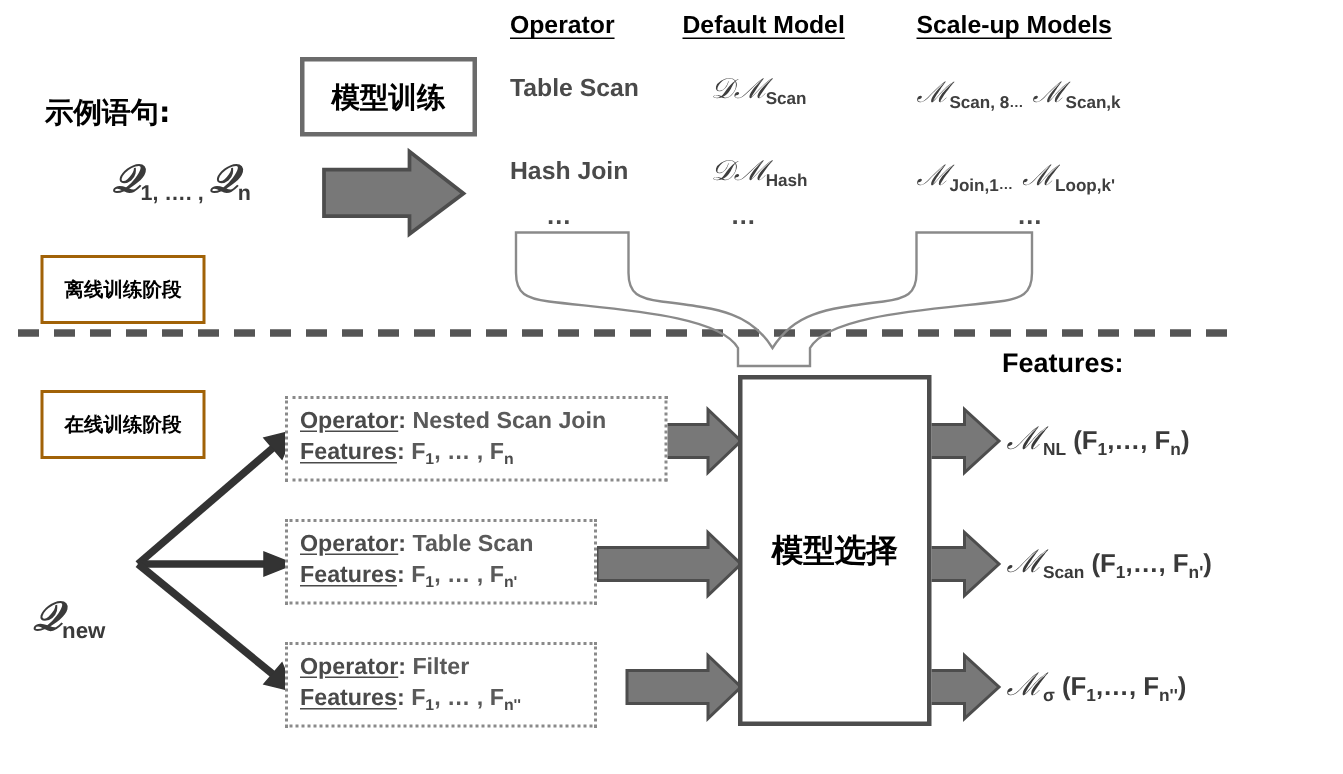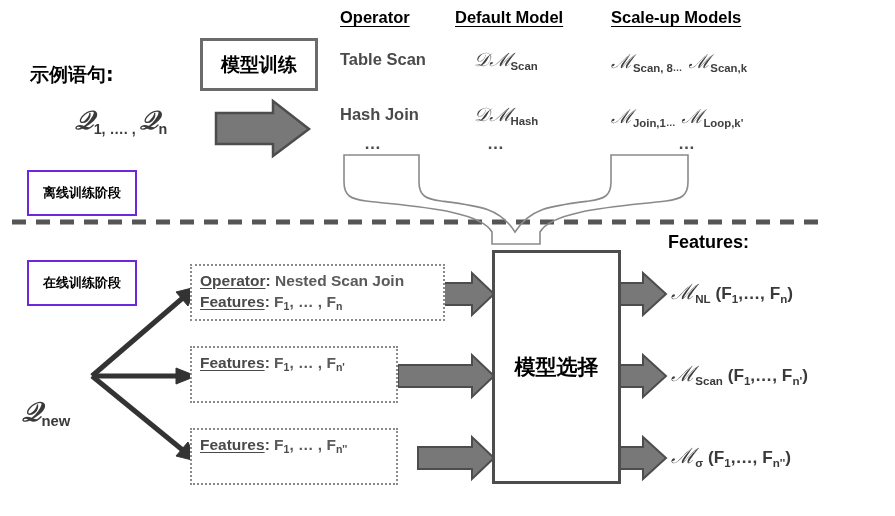--- a/index.html
+++ b/index.html
@@ -8,21 +8,21 @@
     font-family:"Liberation Sans","DejaVu Sans",sans-serif;
     color:#404040;
   }
   .abs{position:absolute;}
 
   
   .cn{font-family:"DejaVu Sans","Liberation Sans",sans-serif;color:#000;font-weight:700;}
 
   
   .phase-box{
-    border:2px solid #6d28d9;background:#fff;
+    border:2px solid #a16207;background:#fff;
     display:flex;align-items:center;justify-content:center;
     font-size:13px;font-weight:700;color:#000;
     font-family:"DejaVu Sans","Liberation Sans",sans-serif;
   }
   
   .train-box{
     border:3px solid #6b6b6b;background:#fff;
     display:flex;align-items:center;justify-content:center;
     font-size:19px;font-weight:700;color:#000;
     font-family:"DejaVu Sans","Liberation Sans",sans-serif;
@@ -195,25 +195,31 @@
   <div class="dot-line">
     <u>Operator</u><span>: </span><span class="val">Nested Scan Join</span>
   </div>
   <div class="dot-line">
     <u>Features</u><span>: </span><span class="val">F</span><sub>1</sub><span class="val">, … , F</span><sub>n</sub>
   </div>
 </div>
 
 <div class="abs dot-box" style="left:190px;top:346px;width:208px;height:57px;">
   <div class="dot-line">
+    <u>Operator</u><span>: </span><span class="val">Table Scan</span>
+  </div>
+  <div class="dot-line">
     <u>Features</u><span>: </span><span class="val">F</span><sub>1</sub><span class="val">, … , F</span><sub>n'</sub>
   </div>
 </div>
 
 <div class="abs dot-box" style="left:190px;top:428px;width:208px;height:57px;">
+  <div class="dot-line">
+    <u>Operator</u><span>: </span><span class="val">Filter</span>
+  </div>
   <div class="dot-line">
     <u>Features</u><span>: </span><span class="val">F</span><sub>1</sub><span class="val">, … , F</span><sub>n''</sub>
   </div>
 </div>
 
 <div class="abs sel-box" style="left:492px;top:250px;width:123px;height:228px;">
   <span>模型选择</span>
 </div>
 
 <div class="abs est-title" style="left:668px;top:232px;">Features:</div>

